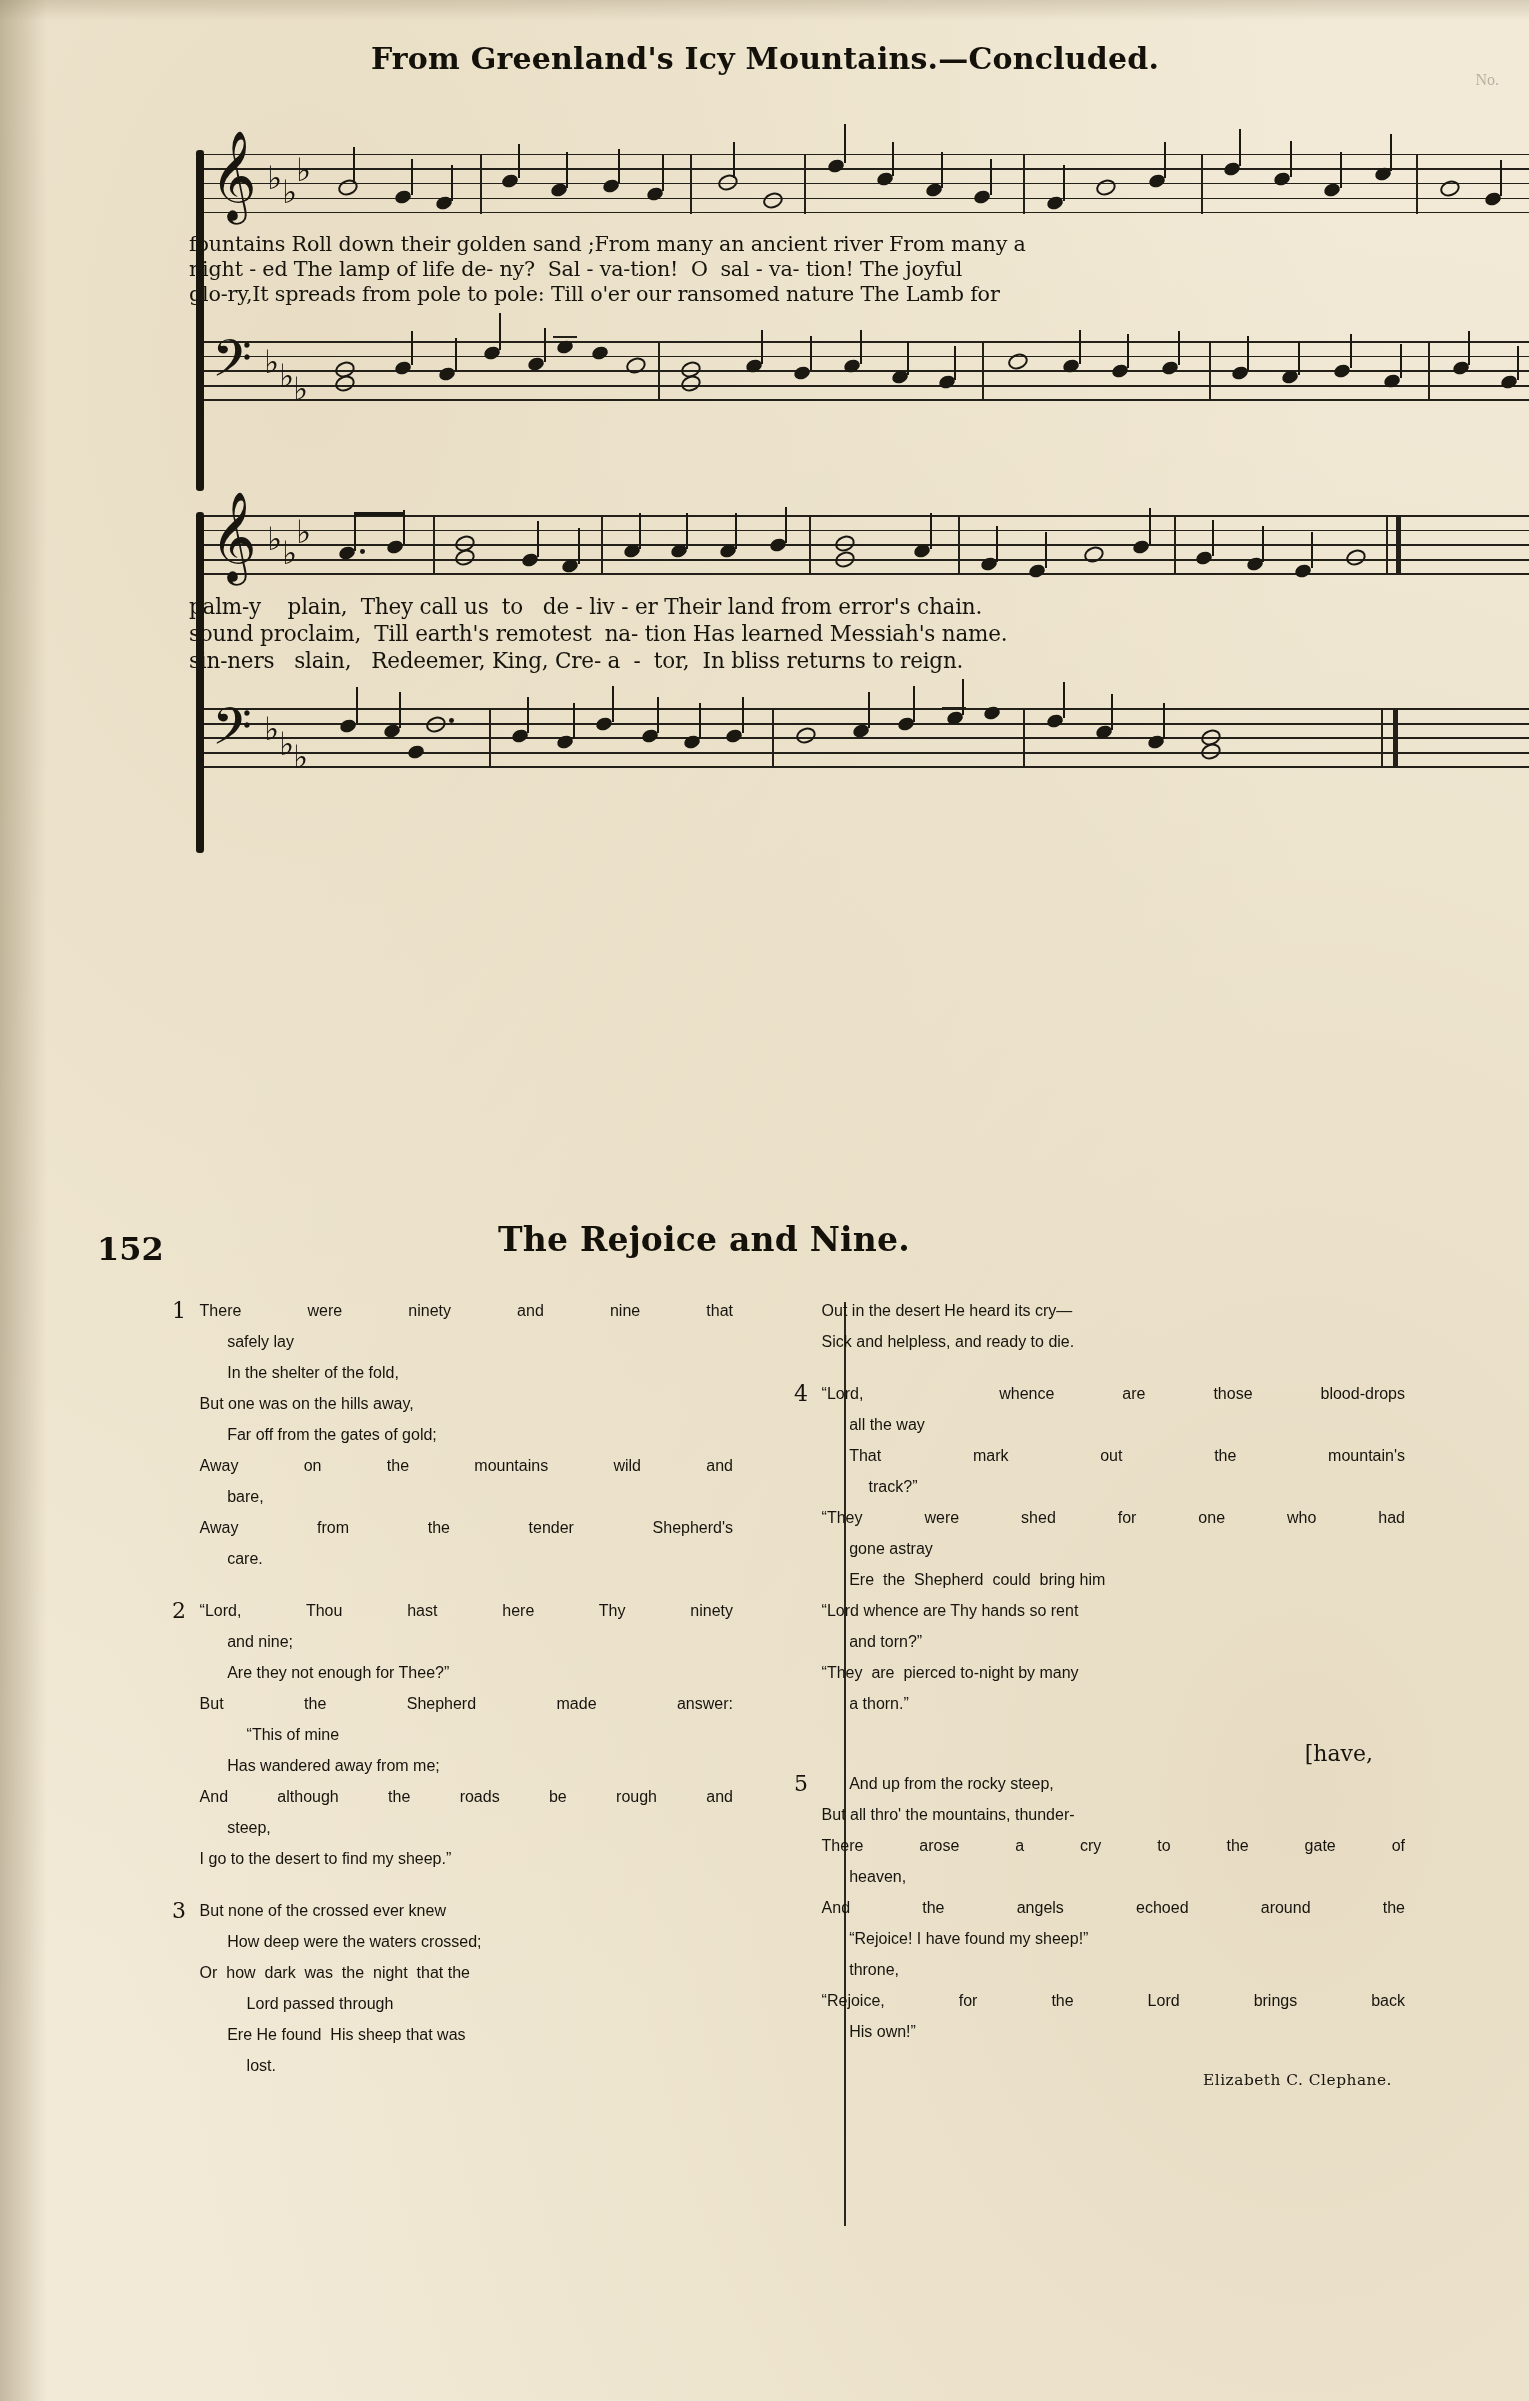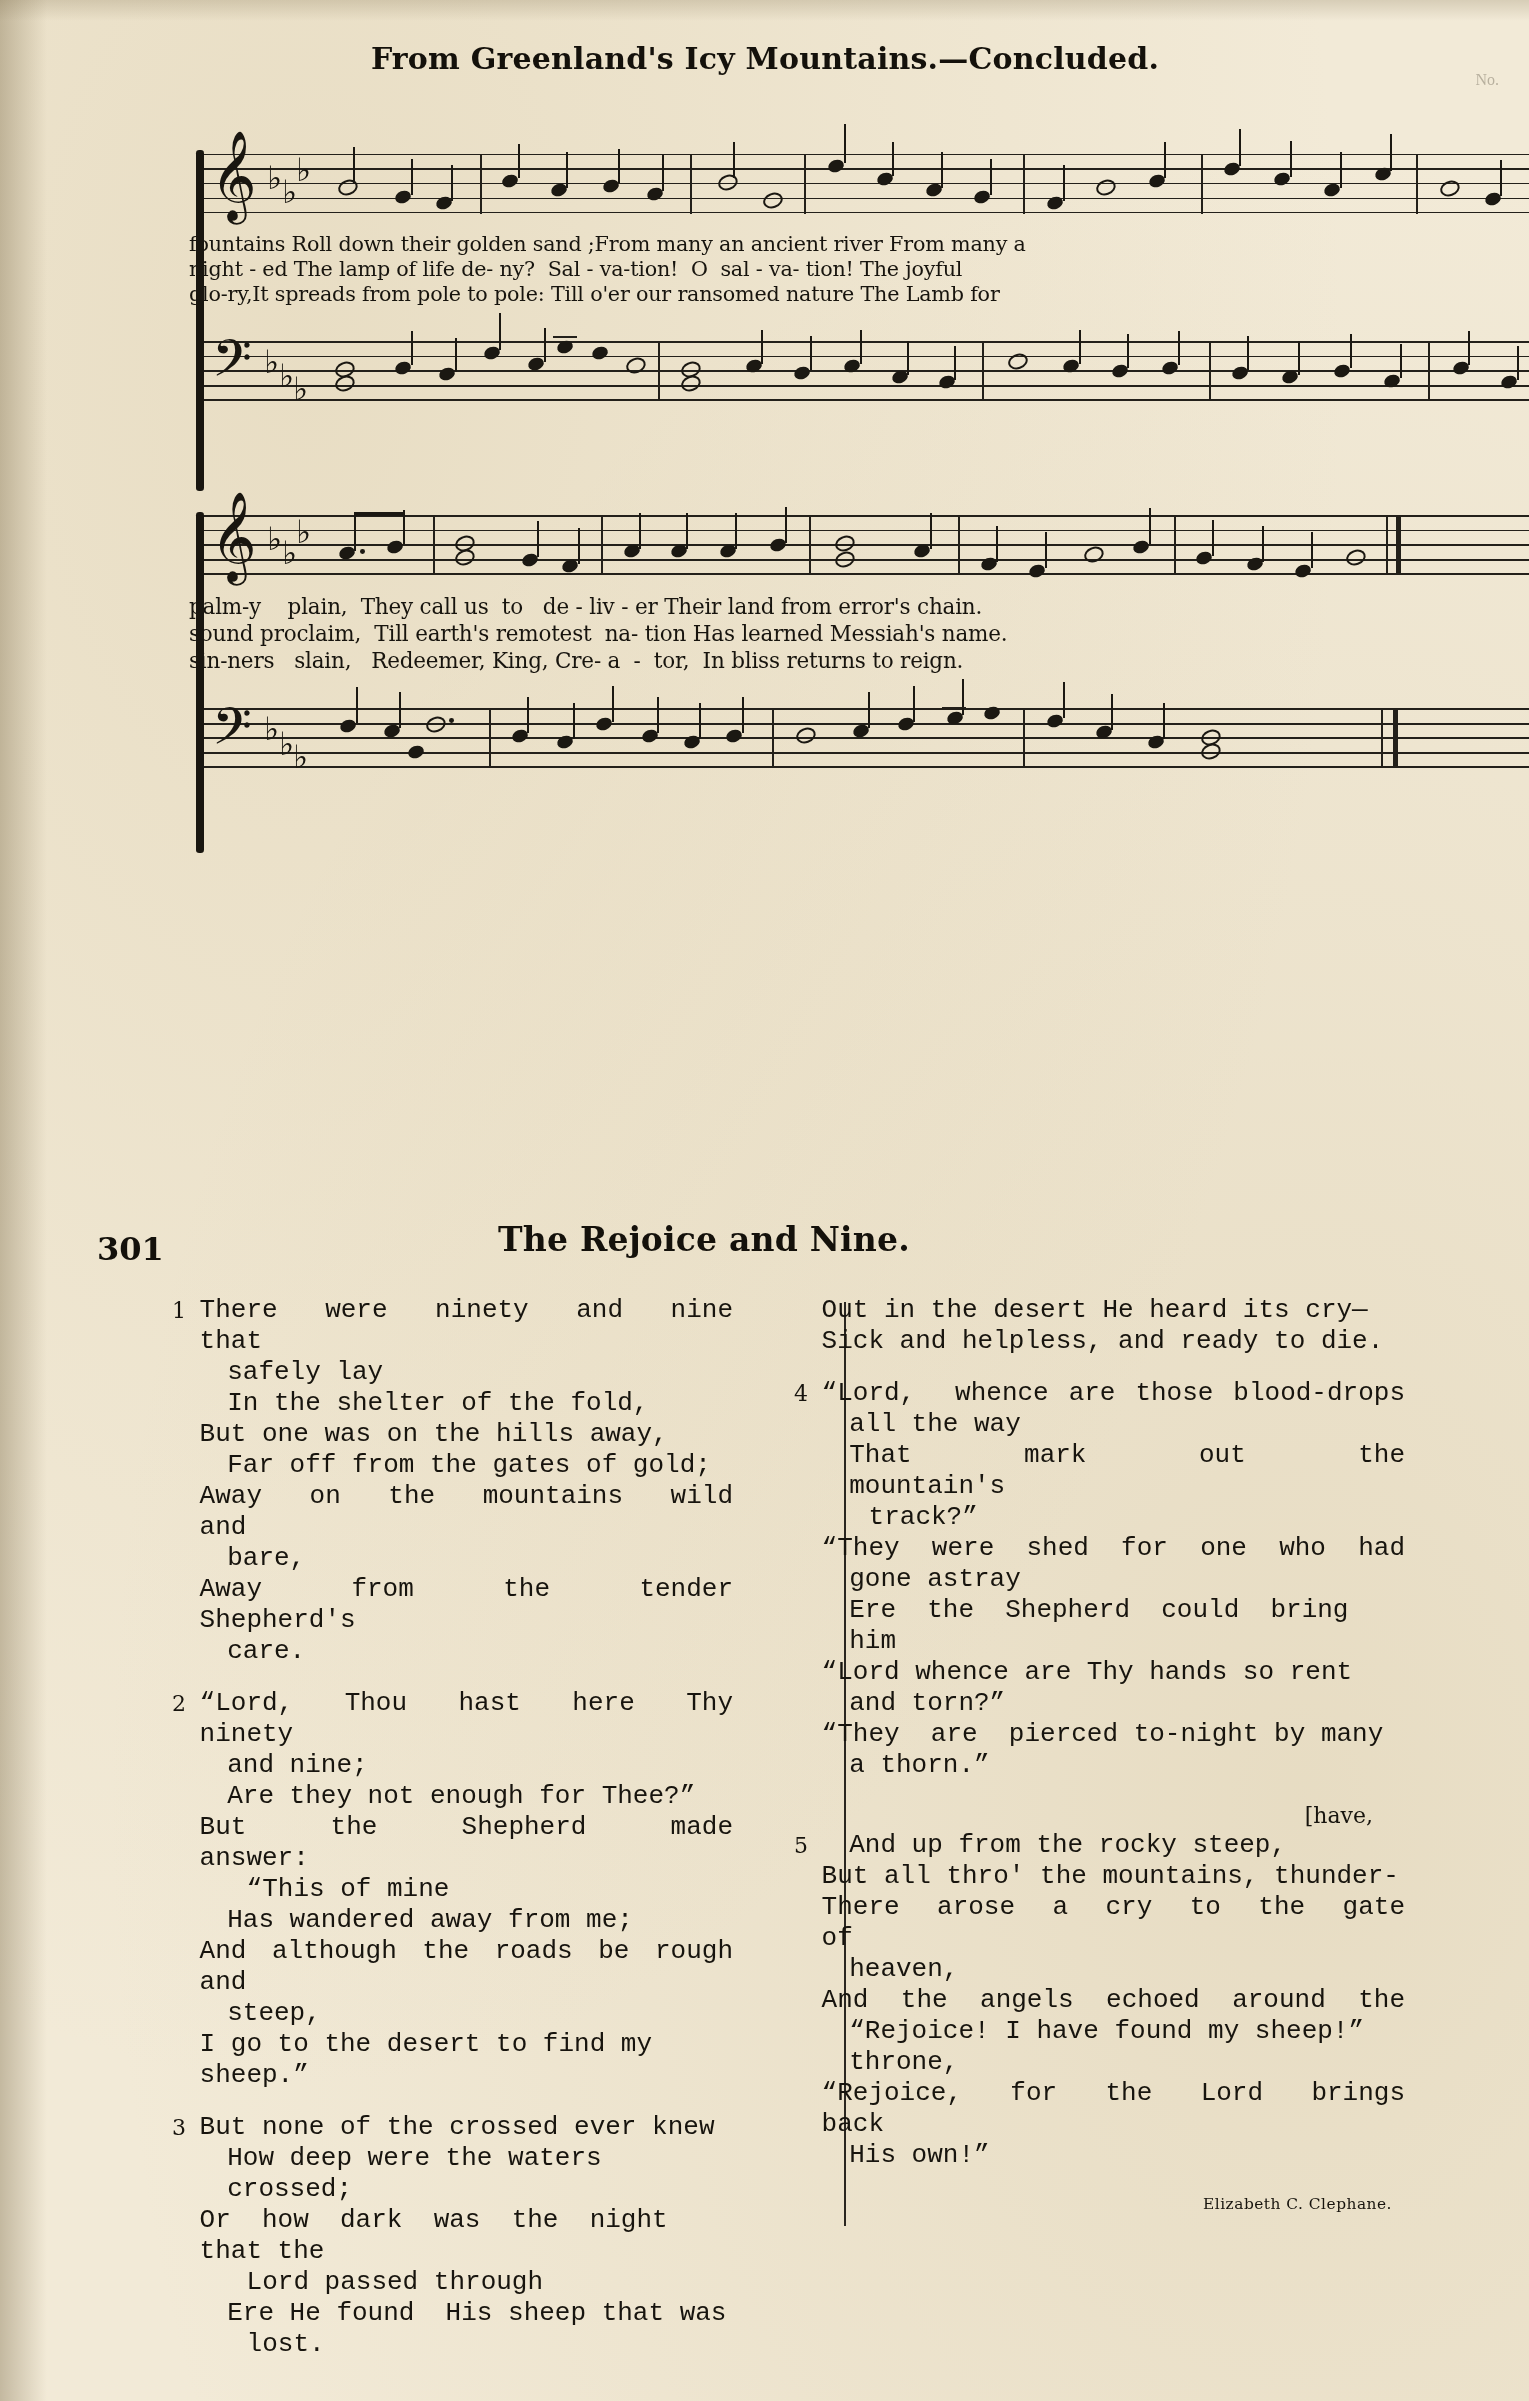--- a/index.html
+++ b/index.html
@@ -250,22 +250,22 @@
     flex: 0 0 27.6px;
     font-family: "DejaVu Serif", serif;
     font-size: 22px;
     line-height: 31px;
     color: #17140e;
   }
   .verse-body {
     flex: 1 1 auto;
   }
   .vline {
-    font-family: Liberation Mono, monospace;
-    font-size: 26px;
+    font-family: Liberation Sans, sans-serif;
+    font-size: 16px;
     line-height: 31px;
     color: #17140e;
     white-space: pre-wrap;
   }
   .vline.justify {
     text-align: justify;
     text-align-last: justify;
   }
   .vline.indent1 { padding-left: 27.6px; }
   .vline.indent2 { padding-left: 47px; }
@@ -580,21 +580,21 @@
           <div class="note hollow" style="left:997px; top:50px;"></div>
           <div class="barline" style="left:1177px;"></div>
           <div class="barline thick" style="left:1189px;"></div>
         </div>
       </div>
     </div>
   </div>
 
   <div class="hymn">
     <div class="hymn-head">
-      <div class="hymn-number">301</div>
+      <div class="hymn-number">152</div>
       <div class="hymn-title">The Rejoice and Nine.</div>
     </div>
 
     <div class="columns">
       <div class="col-rule"></div>
 
       <div class="col left">
         <div id="left-verses">
             <div class="verse">
               <div class="verse-num">1</div>

